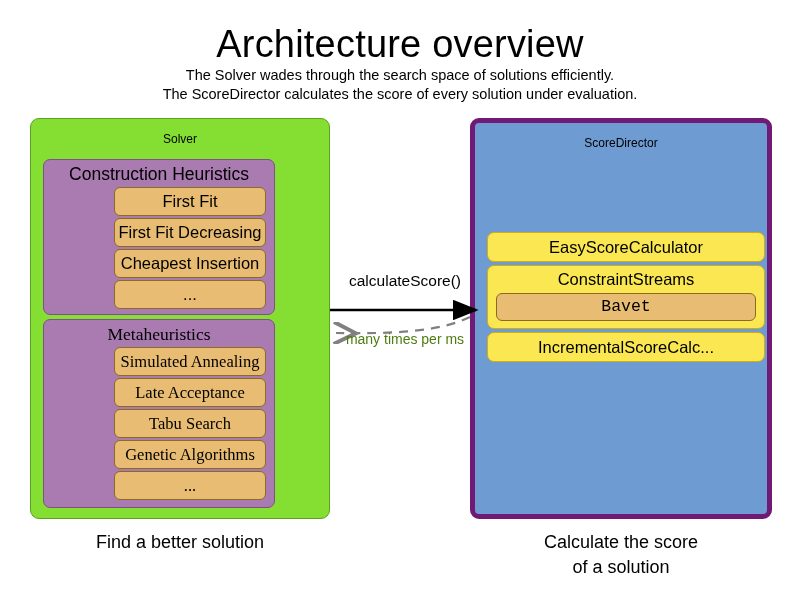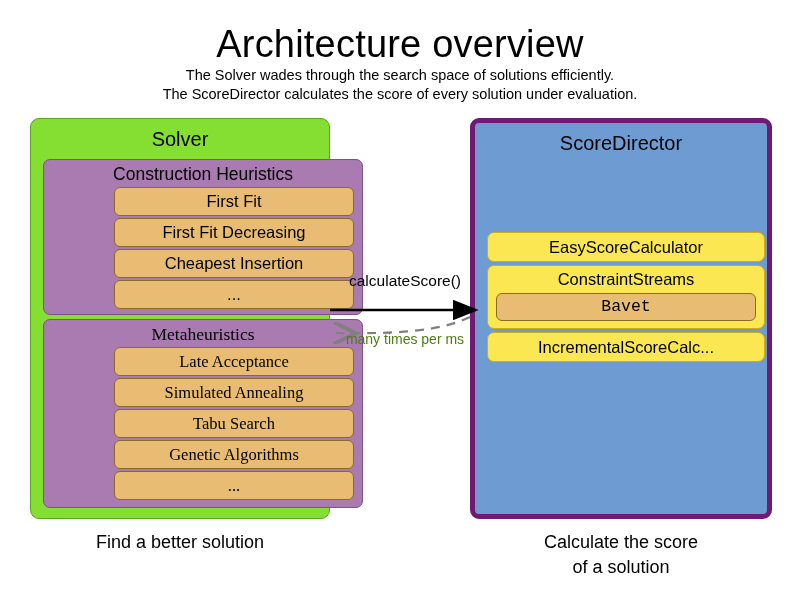--- a/index.html
+++ b/index.html
@@ -60,29 +60,29 @@
     height: 401px;
     background: #6e9bd2;
     border: 5px solid #701a75;
   }
   .panel-title {
     position: absolute;
     left: 0;
     top: 8px;
     width: 100%;
     text-align: center;
-    font-size: 20px;
+    font-size: 12px;
     line-height: 25px;
   }
 
   
   .group {
     position: absolute;
     left: 12px;
-    width: 320px;
+    width: 232px;
     background: #a97bb0;
     border: 1px solid #7d5285;
     border-radius: 7px;
     box-sizing: border-box;
   }
   #group-ch { top: 40px; height: 156px; }
   #group-mh { top: 200px; height: 189px; font-family: Liberation Serif, serif; }
   .group-title {
     text-align: center;
     font-size: 17.5px;
@@ -208,22 +208,22 @@
         <div class="item">First Fit</div>
         <div class="item">First Fit Decreasing</div>
         <div class="item">Cheapest Insertion</div>
         <div class="item">...</div>
       </div>
     </div>
 
     <div class="group" id="group-mh">
       <div class="group-title">Metaheuristics</div>
       <div class="item-list">
+        <div class="item">Simulated Annealing</div>
         <div class="item">Late Acceptance</div>
-        <div class="item">Simulated Annealing</div>
         <div class="item">Tabu Search</div>
         <div class="item">Genetic Algorithms</div>
         <div class="item">...</div>
       </div>
     </div>
   </div>
 
   <div class="panel" id="scoredirector-panel">
     <div class="panel-title">ScoreDirector</div>
 

